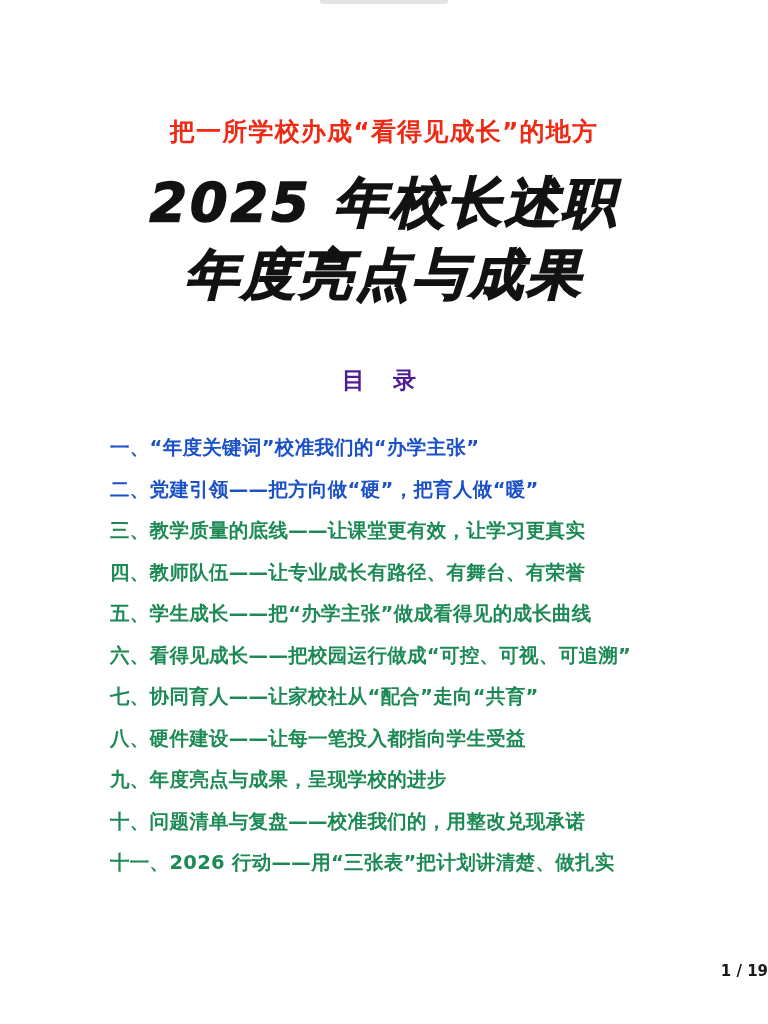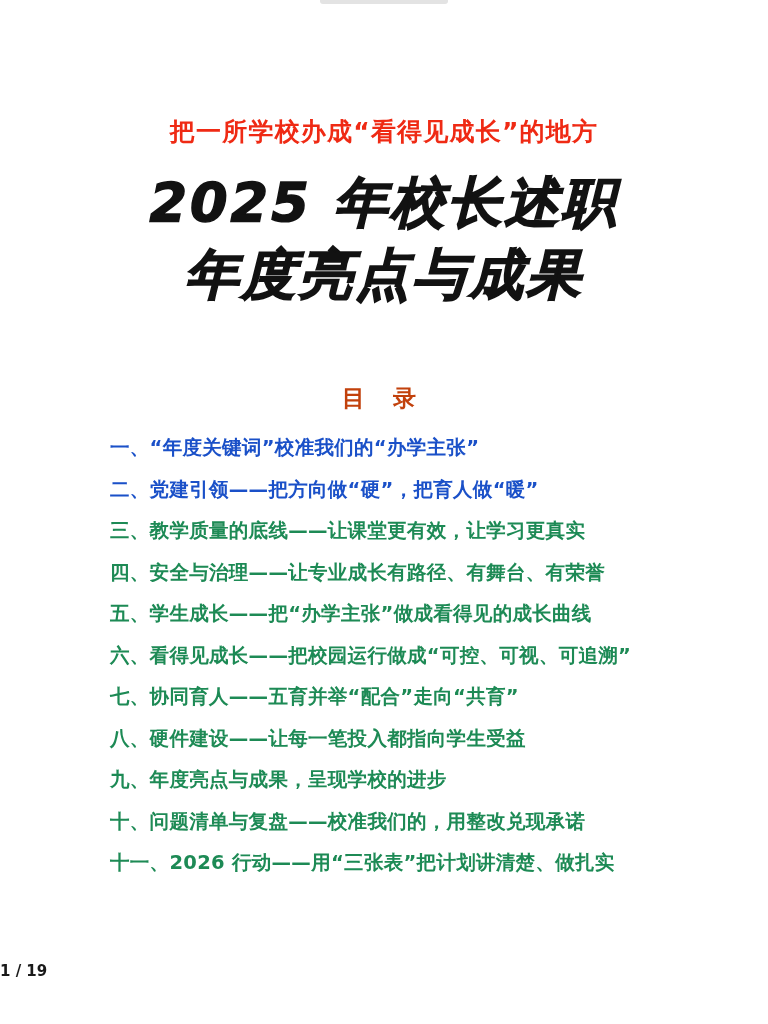--- a/index.html
+++ b/index.html
@@ -75,25 +75,25 @@
     font-size: 54px;
     font-weight: 800;
     letter-spacing: 3px;
     line-height: 72px;
     font-family: "DejaVu Sans", "Liberation Sans", sans-serif;
     -webkit-text-stroke: 1.5px #121212;
   }
 
   .toc-heading {
     position: absolute;
-    top: 376px;
+    top: 358px;
     left: 0;
     width: 768px;
     text-align: center;
-    color: #c2410c;
+    color: #4c1d95;
     font-size: 23px;
     font-weight: 800;
     letter-spacing: 10px;
     font-family: "DejaVu Sans", "Liberation Sans", sans-serif;
   }
 
   .toc {
     position: absolute;
     top: 420px;
     left: 110px;
@@ -108,21 +108,21 @@
     font-family: "DejaVu Sans", "Liberation Sans", sans-serif;
   }
   .c-blue { color: #1a50c8; }
   .c-green { color: #1d8a55; }
 
   .page-number {
     position: absolute;
     bottom: 44px;
     left: 0;
     width: 768px;
-    text-align: left;
+    text-align: right;
     color: #1a1a1a;
     font-size: 15px;
     font-weight: 700;
     font-family: "DejaVu Sans", "Liberation Sans", sans-serif;
   }
 </style>
 </head>
 <body>
 
 <div class="page">
@@ -139,24 +139,24 @@
       <div class="title-line">2025 年校长述职</div>
       <div class="title-line">年度亮点与成果</div>
     </div>
 
     <div class="toc-heading">目  录</div>
 
     <div class="toc">
       <div class="toc-item c-blue">一、“年度关键词”校准我们的“办学主张”</div>
       <div class="toc-item c-blue">二、党建引领——把方向做“硬”，把育人做“暖”</div>
       <div class="toc-item c-green">三、教学质量的底线——让课堂更有效，让学习更真实</div>
-      <div class="toc-item c-green">四、安全与治理——让专业成长有路径、有舞台、有荣誉</div>
+      <div class="toc-item c-green">四、教师队伍——让专业成长有路径、有舞台、有荣誉</div>
       <div class="toc-item c-green">五、学生成长——把“办学主张”做成看得见的成长曲线</div>
       <div class="toc-item c-green">六、看得见成长——把校园运行做成“可控、可视、可追溯”</div>
-      <div class="toc-item c-green">七、协同育人——五育并举“配合”走向“共育”</div>
+      <div class="toc-item c-green">七、协同育人——让家校社从“配合”走向“共育”</div>
       <div class="toc-item c-green">八、硬件建设——让每一笔投入都指向学生受益</div>
       <div class="toc-item c-green">九、年度亮点与成果，呈现学校的进步</div>
       <div class="toc-item c-green">十、问题清单与复盘——校准我们的，用整改兑现承诺</div>
       <div class="toc-item c-green">十一、2026 行动——用“三张表”把计划讲清楚、做扎实</div>
     </div>
 
     <div class="page-number">1 / 19</div>
 
   </div>
 </div>

